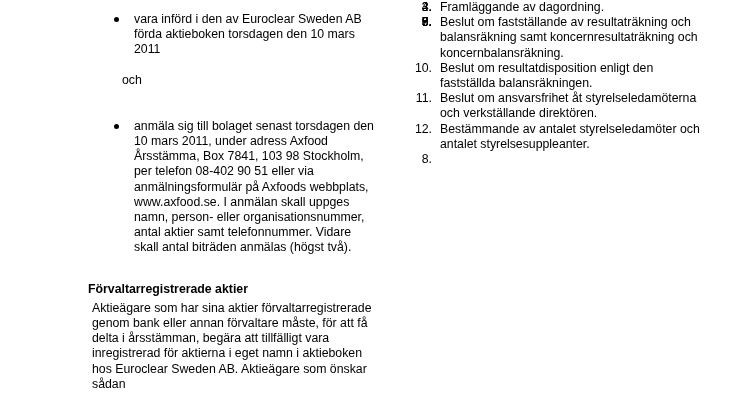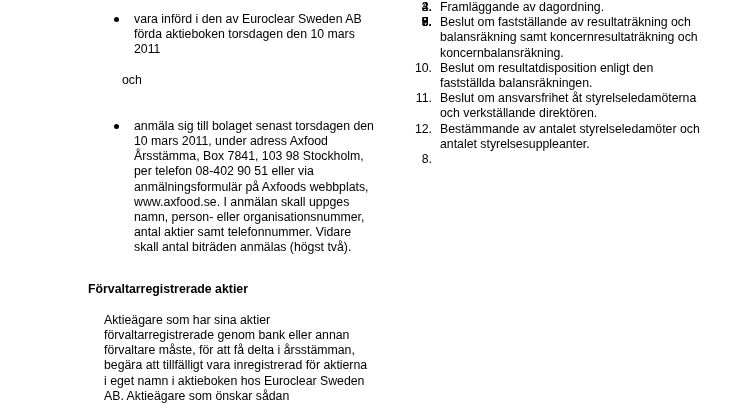--- a/index.html
+++ b/index.html
@@ -69,21 +69,21 @@
 
   .section-head {
     font-size: 12.3px;
     line-height: 15.2px;
     font-weight: bold;
     margin-top: 26px;
   }
   .body-par {
     font-size: 12.3px;
     line-height: 15.2px;
-    margin: 16px;
+    margin: 4px;
   }
 
   
   ol.numbered {
     margin: 0;
     padding: 0;
     list-style: none;
   }
   ol.numbered > li {
     position: relative;

